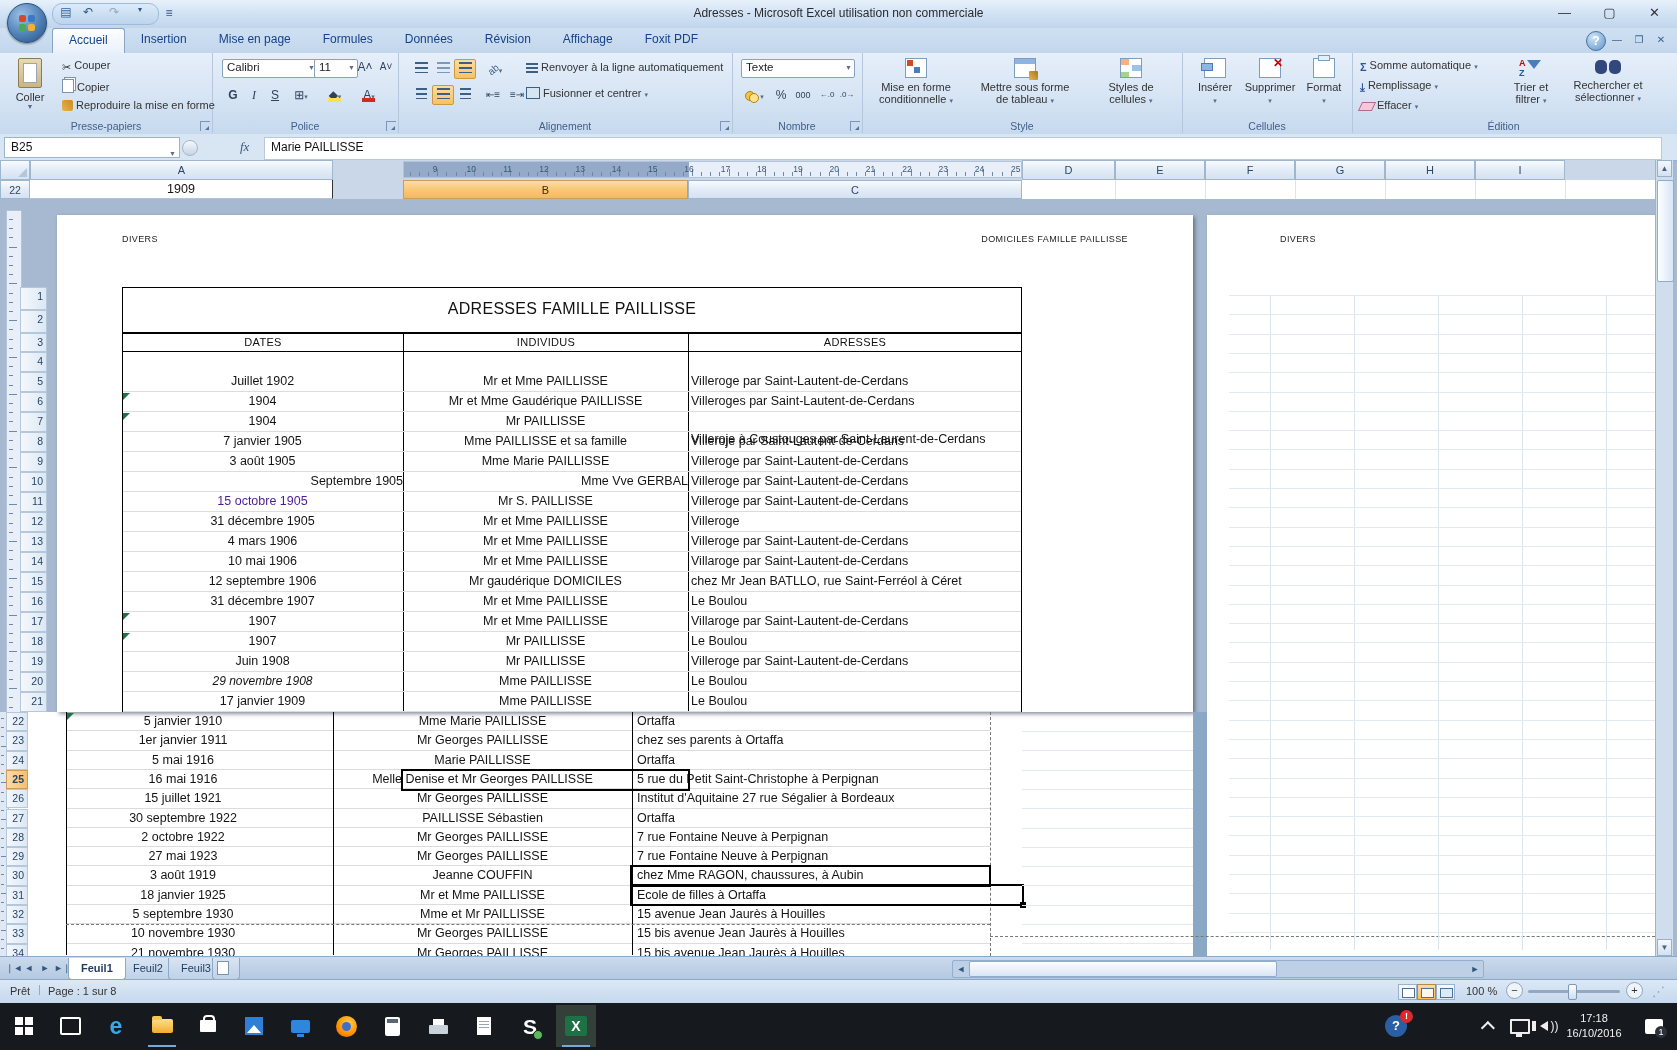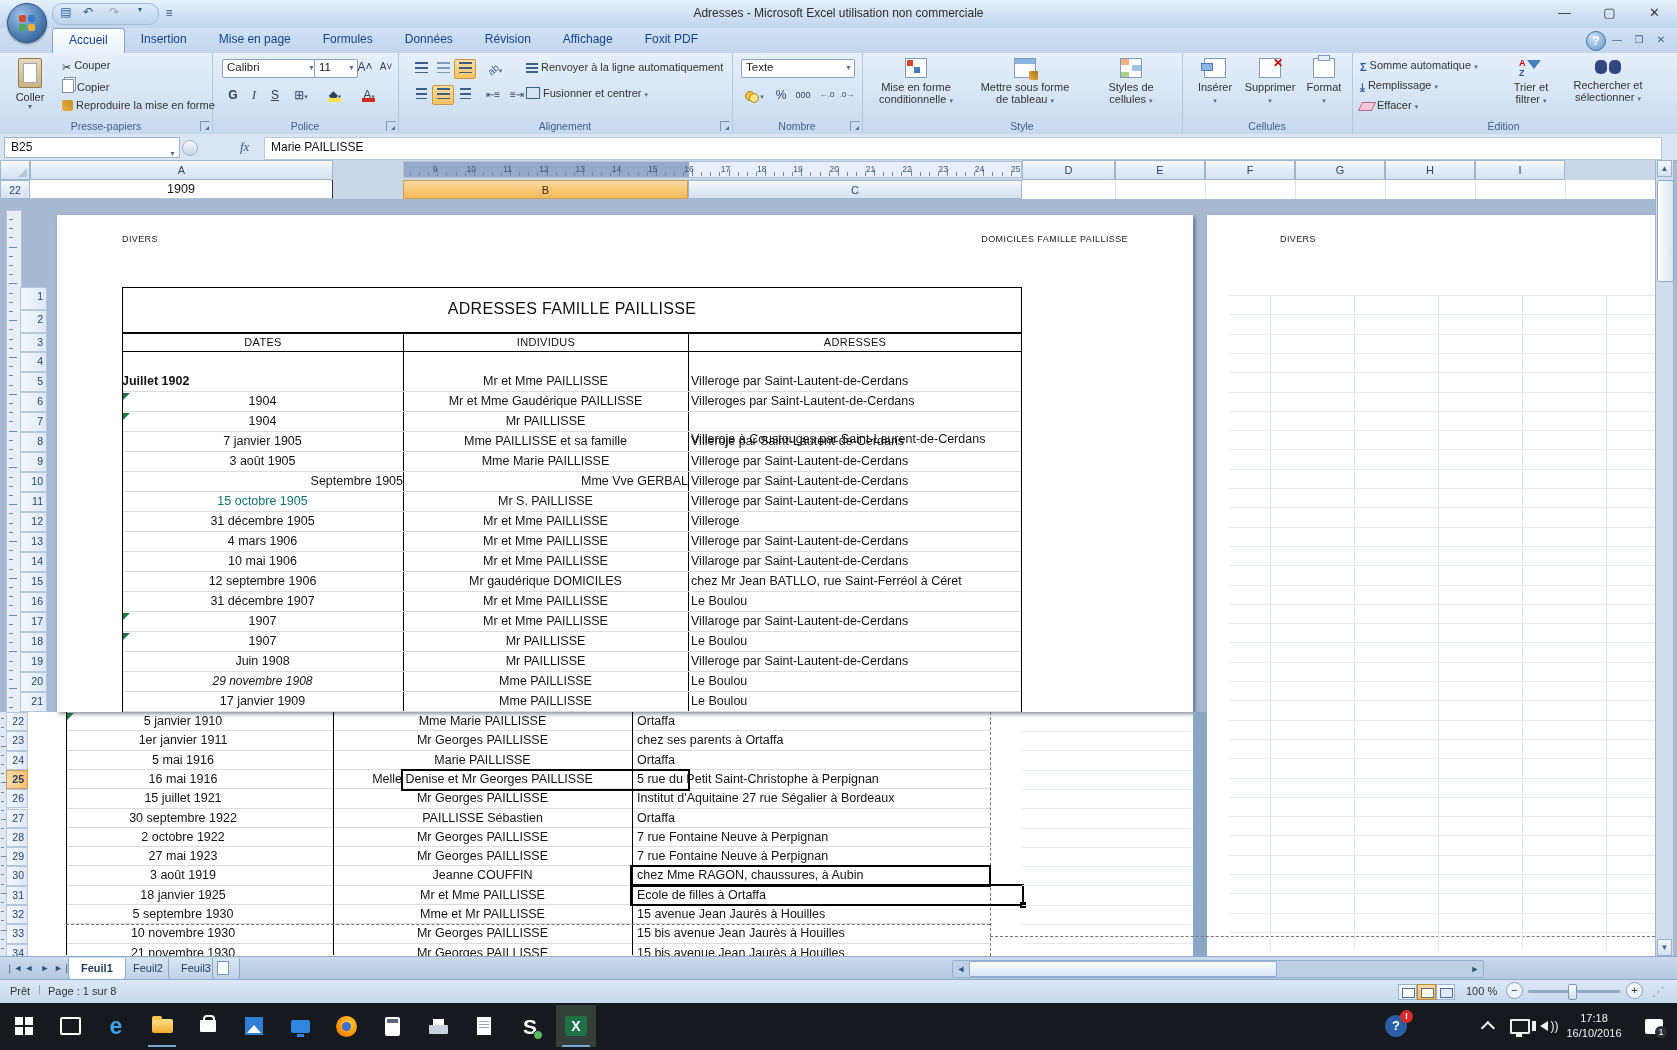--- a/index.html
+++ b/index.html
@@ -540,21 +540,21 @@
     <div class="thead" style="left:122px;width:282px;">DATES</div>
     <div class="thead" style="left:403px;width:286px;">INDIVIDUS</div>
     <div class="thead" style="left:688px;width:334px;">ADRESSES</div>
 
     <div class="cellline" style="left:122px;top:153px;height:360px;"></div>
     <div class="cellline" style="left:403px;top:153px;height:360px;"></div>
     <div class="cellline" style="left:688px;top:153px;height:360px;"></div>
     <div class="cellline" style="left:1021px;top:153px;height:360px;"></div>
     <div id="uprows">
         <div style="position: absolute; left: 123px; top: 192px; width: 898px; height: 1px; background: rgb(220, 220, 220);"></div>
-        <div style="position: absolute; left: 122px; top: 175px; width: 281px; font-size: 12.5px; color: rgb(20, 20, 20); white-space: nowrap; font-weight: bold;">Juillet 1902</div>
+        <div style="position: absolute; left: 122px; top: 175px; width: 281px; font-size: 12.5px; color: rgb(20, 20, 20); text-align: center; white-space: nowrap;">Juillet 1902</div>
         <div style="position: absolute; left: 403px; top: 175px; width: 285px; font-size: 12.5px; color: rgb(20, 20, 20); text-align: center; white-space: nowrap;">Mr et Mme PAILLISSE</div>
         <div style="position: absolute; left: 691px; top: 175px; width: 328px; font-size: 12.5px; color: rgb(20, 20, 20); white-space: nowrap; overflow: hidden;">Villeroge par Saint-Lautent-de-Cerdans</div>
         <div style="position: absolute; left: 123px; top: 212px; width: 898px; height: 1px; background: rgb(220, 220, 220);"></div>
         <div style="position: absolute; left: 122px; top: 195px; width: 281px; font-size: 12.5px; color: rgb(20, 20, 20); text-align: center; white-space: nowrap;">1904</div>
         <div style="position: absolute; left: 403px; top: 195px; width: 285px; font-size: 12.5px; color: rgb(20, 20, 20); text-align: center; white-space: nowrap;">Mr et Mme Gaudérique PAILLISSE</div>
         <div style="position: absolute; left: 691px; top: 195px; width: 328px; font-size: 12.5px; color: rgb(20, 20, 20); white-space: nowrap; overflow: hidden;">Villeroges par Saint-Lautent-de-Cerdans</div>
         <div class="errtri" style="position: absolute; left: 123px; top: 194px;"></div>
         <div style="position: absolute; left: 123px; top: 232px; width: 898px; height: 1px; background: rgb(220, 220, 220);"></div>
         <div style="position: absolute; left: 122px; top: 215px; width: 281px; font-size: 12.5px; color: rgb(20, 20, 20); text-align: center; white-space: nowrap;">1904</div>
         <div style="position: absolute; left: 403px; top: 215px; width: 285px; font-size: 12.5px; color: rgb(20, 20, 20); text-align: center; white-space: nowrap;">Mr PAILLISSE</div>
@@ -566,21 +566,21 @@
         <div style="position: absolute; left: 691px; top: 235px; width: 328px; font-size: 12.5px; color: rgb(20, 20, 20); white-space: nowrap; overflow: hidden;">Villeroje par Saint-Lautent-de-Cerdans</div>
         <div style="position: absolute; left: 123px; top: 272px; width: 898px; height: 1px; background: rgb(220, 220, 220);"></div>
         <div style="position: absolute; left: 122px; top: 255px; width: 281px; font-size: 12.5px; color: rgb(20, 20, 20); text-align: center; white-space: nowrap;">3 août 1905</div>
         <div style="position: absolute; left: 403px; top: 255px; width: 285px; font-size: 12.5px; color: rgb(20, 20, 20); text-align: center; white-space: nowrap;">Mme Marie PAILLISSE</div>
         <div style="position: absolute; left: 691px; top: 255px; width: 328px; font-size: 12.5px; color: rgb(20, 20, 20); white-space: nowrap; overflow: hidden;">Villeroge par Saint-Lautent-de-Cerdans</div>
         <div style="position: absolute; left: 123px; top: 292px; width: 898px; height: 1px; background: rgb(220, 220, 220);"></div>
         <div style="position: absolute; left: 122px; top: 275px; width: 281px; font-size: 12.5px; color: rgb(20, 20, 20); text-align: right; white-space: nowrap;">Septembre 1905</div>
         <div style="position: absolute; left: 403px; top: 275px; width: 285px; font-size: 12.5px; color: rgb(20, 20, 20); text-align: right; white-space: nowrap;">Mme Vve GERBAL</div>
         <div style="position: absolute; left: 691px; top: 275px; width: 328px; font-size: 12.5px; color: rgb(20, 20, 20); white-space: nowrap; overflow: hidden;">Villeroge par Saint-Lautent-de-Cerdans</div>
         <div style="position: absolute; left: 123px; top: 312px; width: 898px; height: 1px; background: rgb(220, 220, 220);"></div>
-        <div style="position: absolute; left: 122px; top: 295px; width: 281px; font-size: 12.5px; color: #0f766e; text-align: center; white-space: nowrap;">15 octobre 1905</div>
+        <div style="position: absolute; left: 122px; top: 295px; width: 281px; font-size: 12.5px; color: #4c1d95; text-align: center; white-space: nowrap;">15 octobre 1905</div>
         <div style="position: absolute; left: 403px; top: 295px; width: 285px; font-size: 12.5px; color: rgb(20, 20, 20); text-align: center; white-space: nowrap;">Mr S. PAILLISSE</div>
         <div style="position: absolute; left: 691px; top: 295px; width: 328px; font-size: 12.5px; color: rgb(20, 20, 20); white-space: nowrap; overflow: hidden;">Villeroge par Saint-Lautent-de-Cerdans</div>
         <div style="position: absolute; left: 123px; top: 332px; width: 898px; height: 1px; background: rgb(220, 220, 220);"></div>
         <div style="position: absolute; left: 122px; top: 315px; width: 281px; font-size: 12.5px; color: rgb(20, 20, 20); text-align: center; white-space: nowrap;">31 décembre 1905</div>
         <div style="position: absolute; left: 403px; top: 315px; width: 285px; font-size: 12.5px; color: rgb(20, 20, 20); text-align: center; white-space: nowrap;">Mr et Mme PAILLISSE</div>
         <div style="position: absolute; left: 691px; top: 315px; width: 328px; font-size: 12.5px; color: rgb(20, 20, 20); white-space: nowrap; overflow: hidden;">Villeroge</div>
         <div style="position: absolute; left: 123px; top: 352px; width: 898px; height: 1px; background: rgb(220, 220, 220);"></div>
         <div style="position: absolute; left: 122px; top: 335px; width: 281px; font-size: 12.5px; color: rgb(20, 20, 20); text-align: center; white-space: nowrap;">4 mars 1906</div>
         <div style="position: absolute; left: 403px; top: 335px; width: 285px; font-size: 12.5px; color: rgb(20, 20, 20); text-align: center; white-space: nowrap;">Mr et Mme PAILLISSE</div>
         <div style="position: absolute; left: 691px; top: 335px; width: 328px; font-size: 12.5px; color: rgb(20, 20, 20); white-space: nowrap; overflow: hidden;">Villeroge par Saint-Lautent-de-Cerdans</div>

